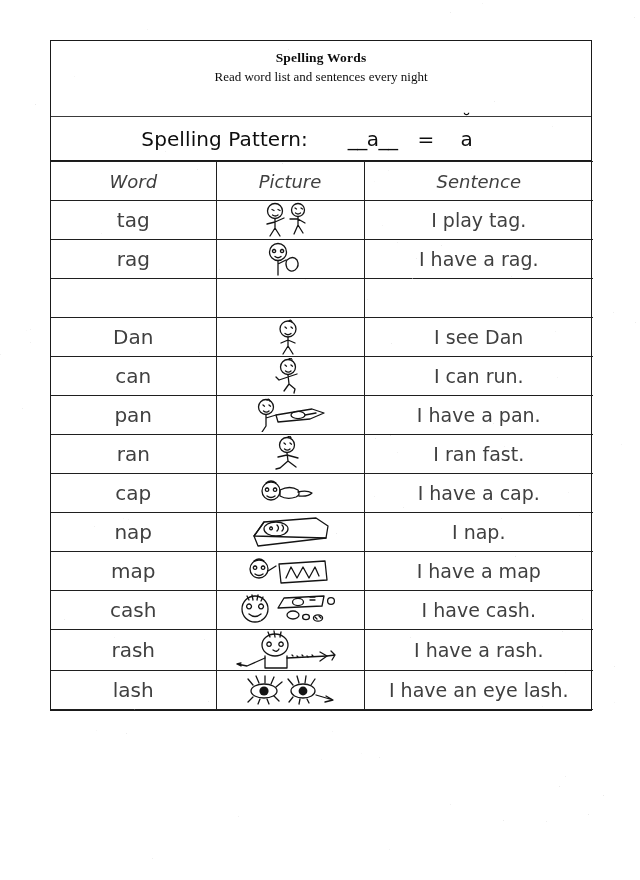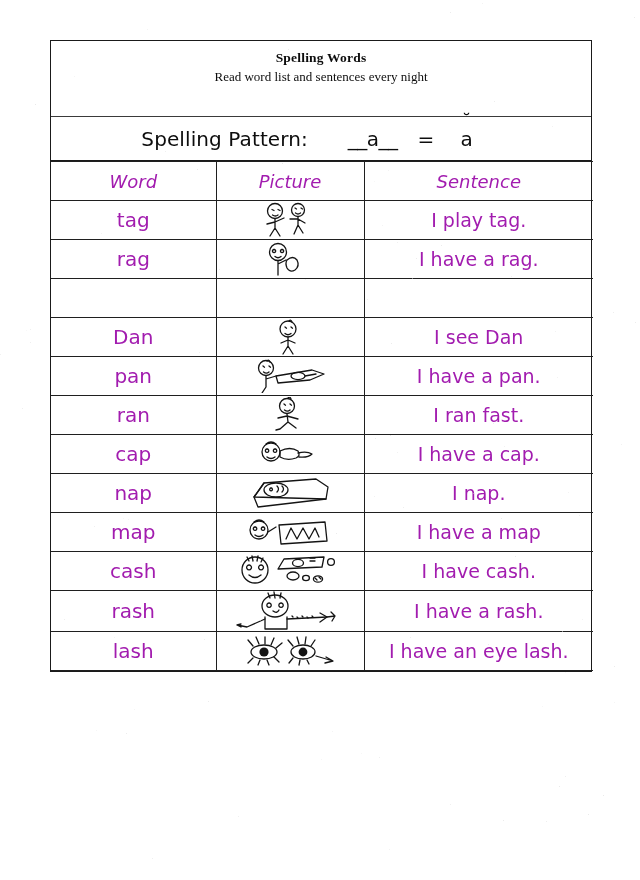--- a/index.html
+++ b/index.html
@@ -99,21 +99,21 @@
   table.sheet col.c-sentence{ width: 229px; }
 
   table.sheet th, table.sheet td {
     border: 1.3px solid #1f1f1f;
     border-left: none;
     border-right: none;
     padding: 0;
     height: 38px;
     text-align: center;
     vertical-align: middle;
-    color: #a21caf;
+    color: #404040;
     position: relative;
   }
   table.sheet th.div-l, table.sheet td.div-l { border-left: 1.3px solid #1f1f1f; }
   table.sheet th.div-r, table.sheet td.div-r { border-right: 1.3px solid #1f1f1f; }
 
   thead th {
     height: 36px;
     font-family: "DejaVu Sans", sans-serif;
     font-style: italic;
     font-weight: normal;
@@ -219,20 +219,32 @@
           <td class="word">Dan</td>
           <td class="picture div-l div-r">
             <svg width="44" height="36" viewBox="0 0 44 36" fill="none" stroke="#141414" stroke-width="1.3" stroke-linecap="round" stroke-linejoin="round">
     <path d="M21 2 q2 -2 3 1"></path>
     <circle cx="20" cy="10" r="8"></circle>
     <path d="M17 8 l1.5 1.2 M23 8 l1.5 1.2 M17 14.5 q3 2.5 6 0"></path>
     <path d="M20 18 L20 27 M20 21 L13 24 M20 21 L27 24 M20 27 L15 35 M20 27 L25 35"></path>
   </svg>
           </td>
           <td class="sentence">I see Dan</td>
+        </tr>
+        <tr>
+          <td class="word">can</td>
+          <td class="picture div-l div-r">
+            <svg width="50" height="36" viewBox="0 0 50 36" fill="none" stroke="#141414" stroke-width="1.3" stroke-linecap="round" stroke-linejoin="round">
+    <path d="M24 1 q2 -2 3 1"></path>
+    <circle cx="23" cy="9" r="7.5"></circle>
+    <path d="M20 7 l1.5 1.2 M26 7 l1.5 1.2 M20.5 13 q3 2.2 5.5 0"></path>
+    <path d="M23 17 L24 26 M23 19 L14 22 M14 22 L11 19 M23 19 L32 16 M24 26 L19 33 M24 26 L30 31 L29 35"></path>
+  </svg>
+          </td>
+          <td class="sentence">I can run.</td>
         </tr>
         <tr>
           <td class="word">pan</td>
           <td class="picture div-l div-r">
             <svg width="80" height="34" viewBox="0 0 80 34" fill="none" stroke="#141414" stroke-width="1.3" stroke-linecap="round" stroke-linejoin="round">
     <path d="M17 2 q2 -2 3 1"></path>
     <circle cx="16" cy="9" r="7.5"></circle>
     <path d="M13 7 l1.5 1.2 M19 7 l1.5 1.2 M13.5 13 q3 2.2 5.5 0"></path>
     <path d="M16 17 L16 28 M16 20 L26 17 M16 28 L12 34"></path>
     <path d="M26 17 L62 11 L74 15 L60 21 L28 24 Z"></path>

